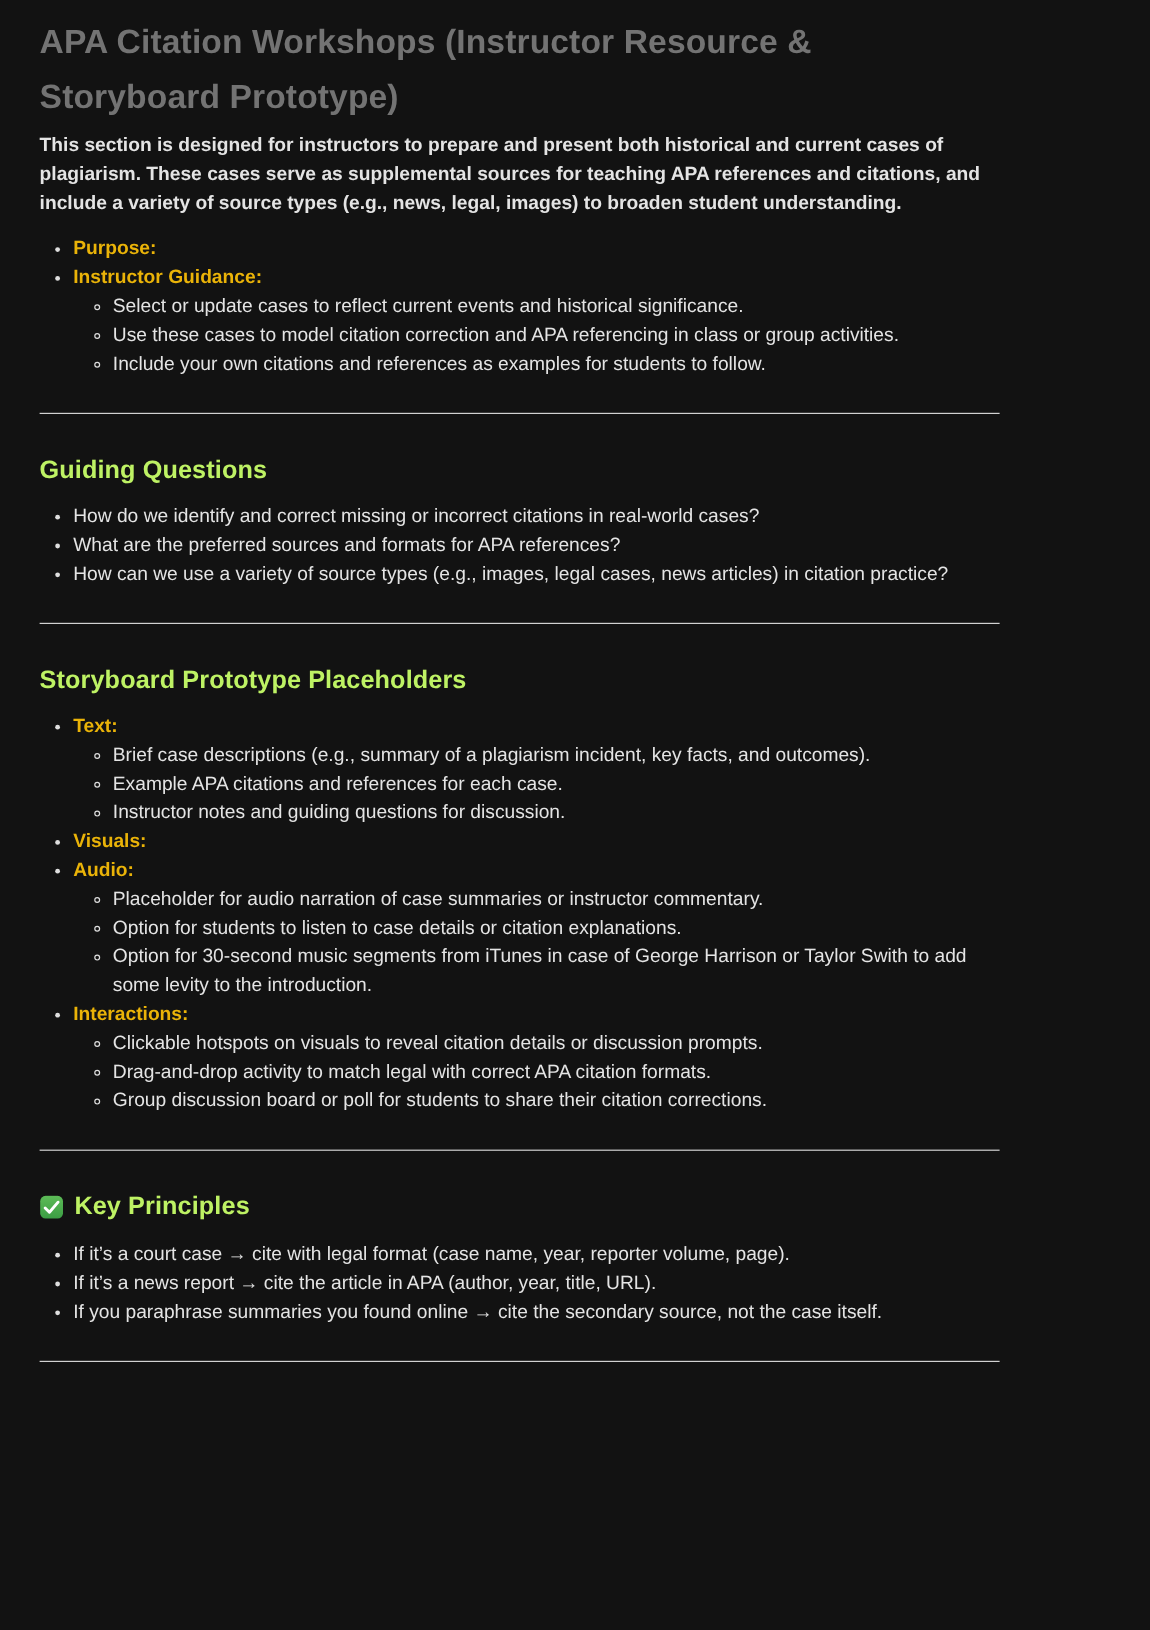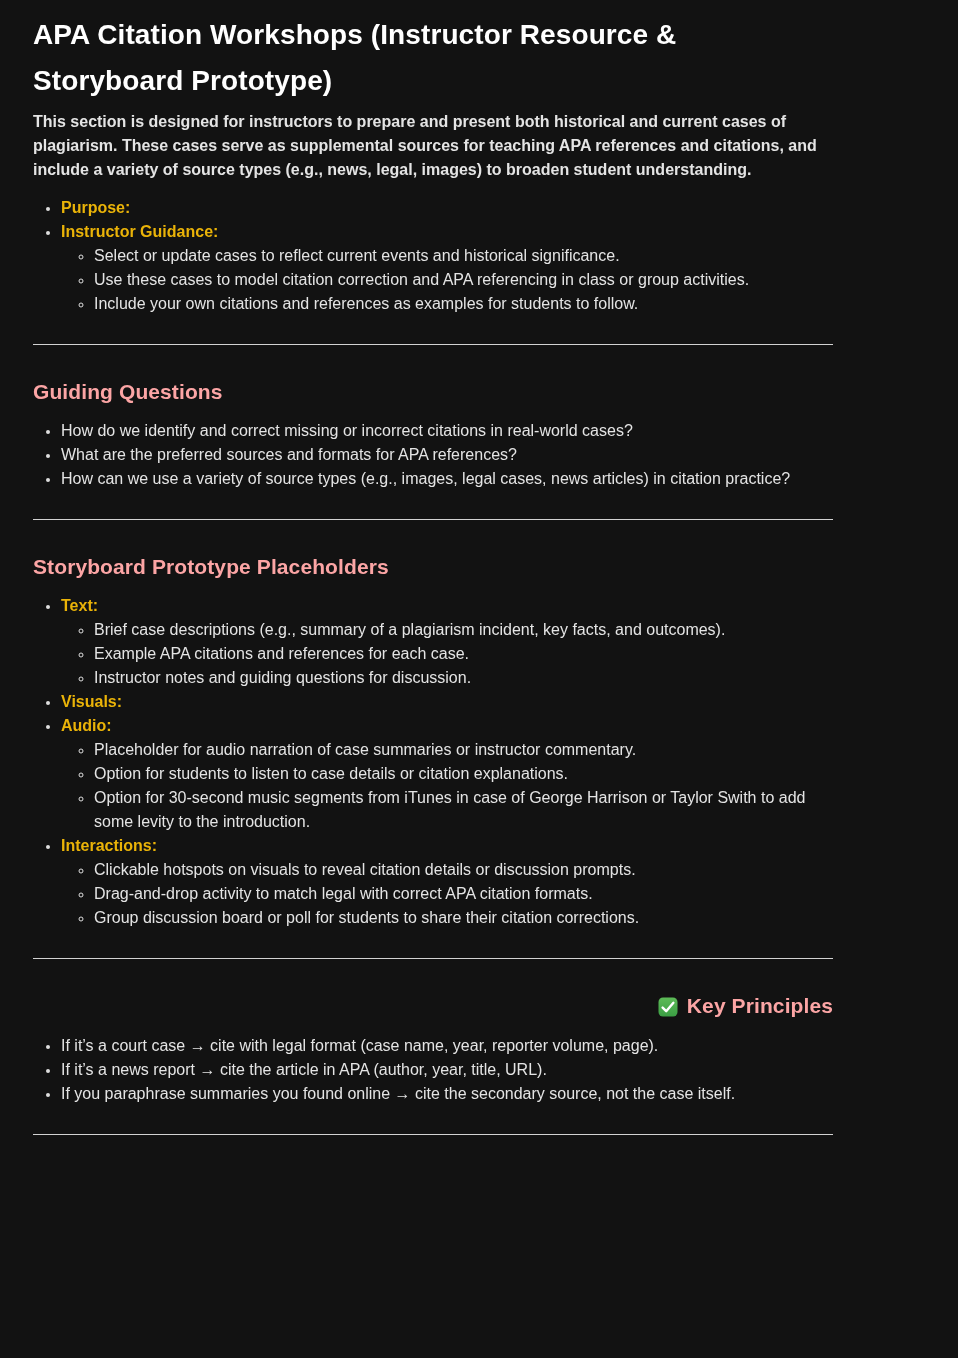--- a/index.html
+++ b/index.html
@@ -15,33 +15,33 @@
     width: 958px;
     min-height: 1358px;
     box-sizing: border-box;
   }
   .doc {
     box-sizing: content-box;
     width: 800px;
     padding: 12px 0 6px 33px;
   }
   h1 {
-    color: #ffffff;
+    color: #737373;
     font-size: 28px;
     font-weight: 700;
     line-height: 1.64;
     margin: 0 0 6px 0;
     letter-spacing: 0.1px;
   }
   p.intro {
     margin: 0 0 14px 0;
     font-weight: bold;
   }
   h2 {
-    color: #fca5a5;
+    color: #bef264;
     font-size: 21px;
     font-weight: 700;
     line-height: 1.3;
     margin: 12px 0 14px 0;
     letter-spacing: 0.1px;
   }
   ul {
     margin: 0;
     padding: 0 0 0 28px;
     list-style: disc outside;
@@ -64,21 +64,20 @@
   }
   hr.divider {
     border: none;
     border-top: 1.5px solid #d2d2d2;
     margin: 28px 0 33px 0;
   }
   .h2-with-icon {
     display: flex;
     align-items: center;
     gap: 9px;
-    justify-content: flex-end;
   }
   .check-icon {
     display: inline-block;
     width: 20px;
     height: 20px;
     flex: 0 0 auto;
   }
 </style>
 </head>
 <body>

